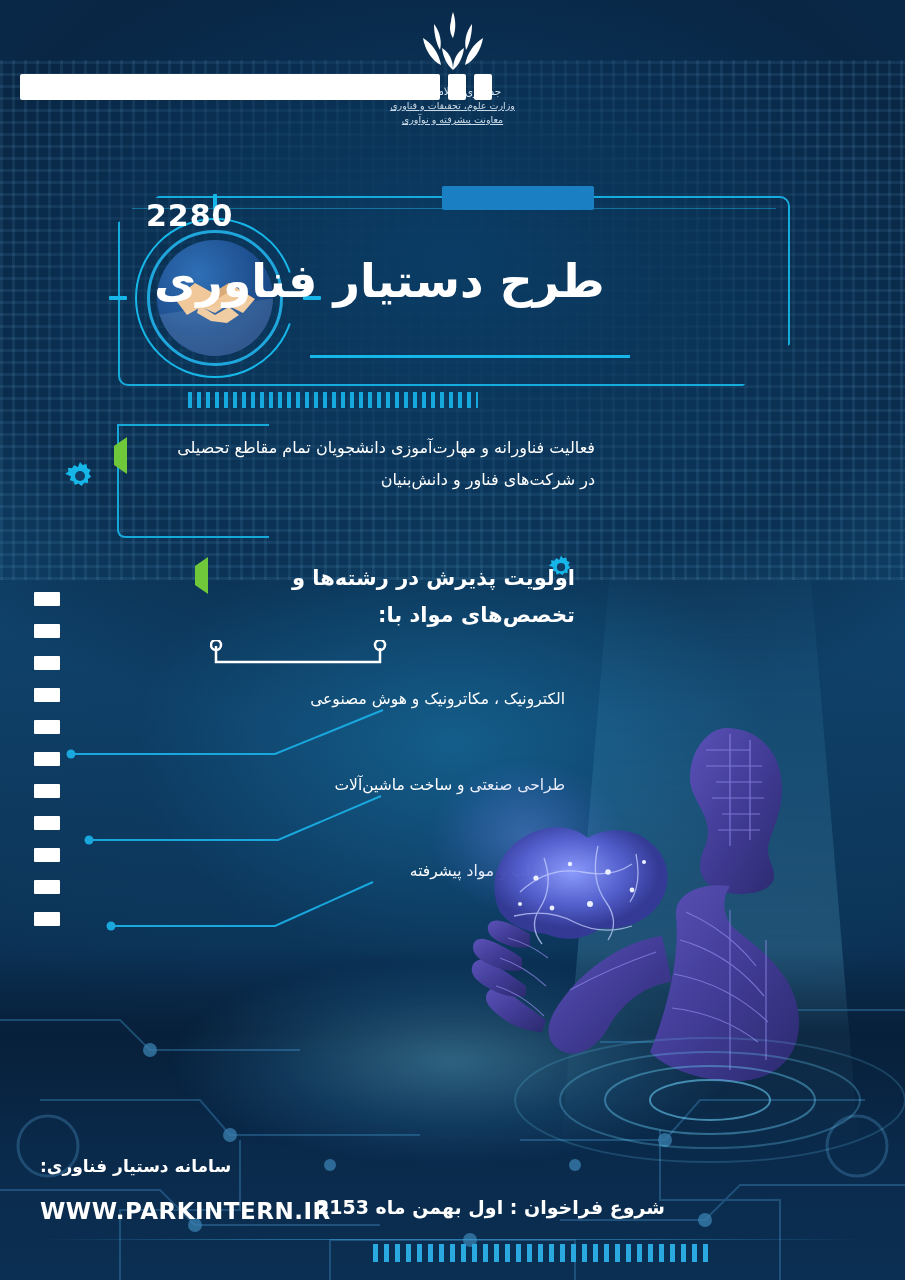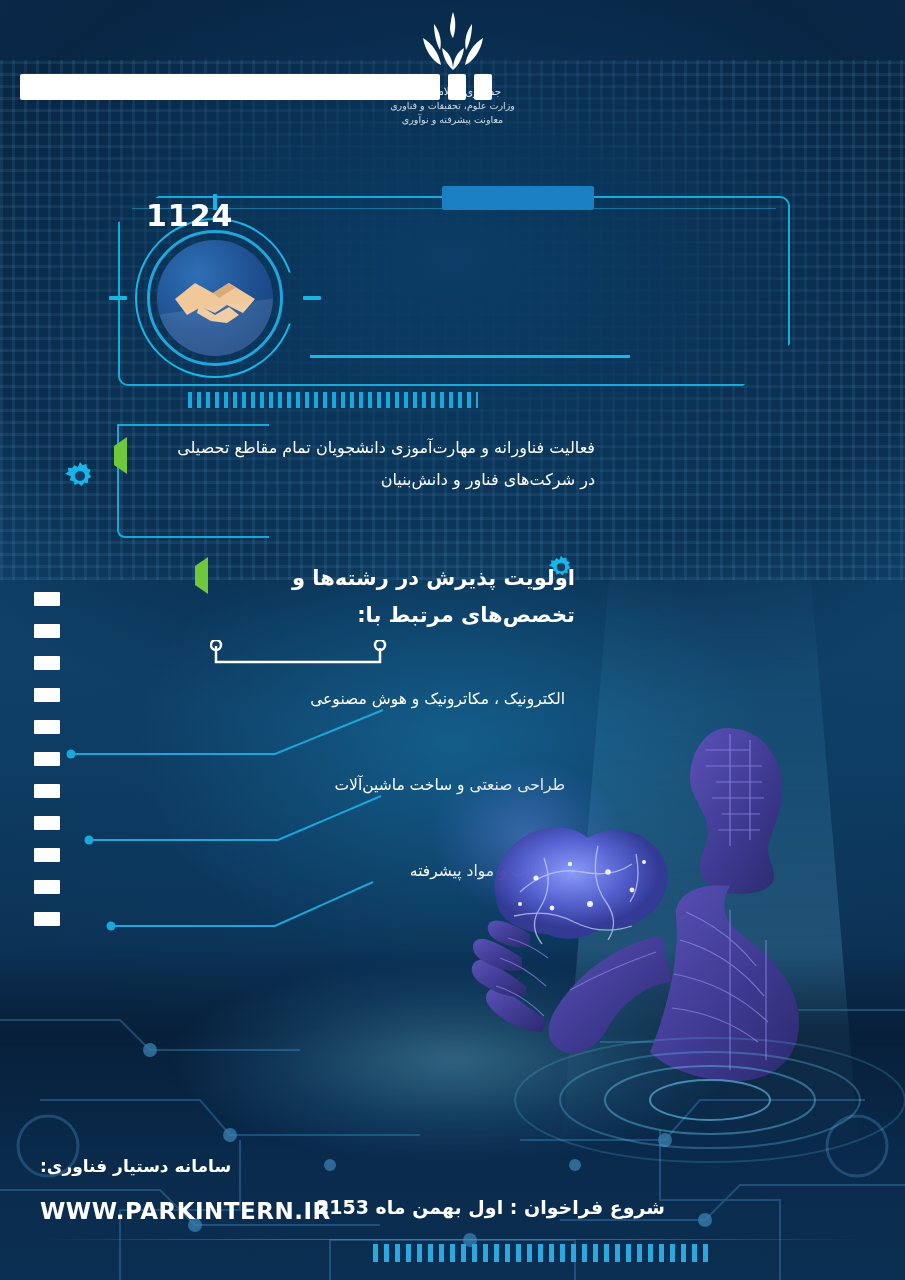--- a/index.html
+++ b/index.html
@@ -70,21 +70,21 @@
   }
   .emblem .tulip { display:block; margin: 0 auto; }
   .emblem-line {
     color: #eaf6ff;
     font-size: 10.5px;
     letter-spacing: .5px;
     margin-top: 3px;
     opacity: .93;
     white-space: nowrap;
   }
-  .emblem-line.small { font-size: 9.5px; opacity: .85; }
+  .emblem-line.small { font-size: 9.5px; opacity: .85; text-decoration: underline; }
 
   .header-bars {
     position: absolute;
     top: 74px;
     left: 20px;
     display: flex;
     align-items: center;
     gap: 8px;
   }
   .hbar {
@@ -443,21 +443,22 @@
           <path d="M44 22 L60 12 L66 17 L50 27 Z"></path>
         </g>
       </svg>
     </div>
   </div>
 
   <div class="hud">
     <span class="hud-frame"></span>
     <span class="hud-inner-line"></span>
     <span class="hud-tab"></span>
-    <div class="hud-year">1124</div>
+    <div class="hud-year">2280</div>
+    <div class="hud-title">طرح دستیار فناوری</div>
     <span class="hud-underline"></span>
     <span class="hud-ticks"></span>
   </div>
 
   <div class="callout1">
     <span class="bracket"></span>
     <span class="tri-wrap"><span class="tri-green"></span></span>
     <svg class="gear g1" width="34" height="34" viewBox="0 0 34 34">
       <path fill="#17b6e8" d="M17 2l2.6 3.1 3.9-1 .6 4 3.6 1.8-1.9 3.6 2.4 3.3-3.3 2.3.3 4-4-.3-2.6 3.1-3.2-2.4-3.7 1.6-1.1-3.9-3.9-1 1.3-3.8L2 13.8l3.4-2.1-.5-4 4 .5L11.5 5l3.3 2.2z"></path>
       <circle cx="17" cy="16" r="5" fill="#0f3f66"></circle>
@@ -466,21 +467,21 @@
       <path fill="#17b6e8" d="M17 2l2.6 3.1 3.9-1 .6 4 3.6 1.8-1.9 3.6 2.4 3.3-3.3 2.3.3 4-4-.3-2.6 3.1-3.2-2.4-3.7 1.6-1.1-3.9-3.9-1 1.3-3.8L2 13.8l3.4-2.1-.5-4 4 .5L11.5 5l3.3 2.2z"></path>
       <circle cx="17" cy="16" r="5" fill="#0f3f66"></circle>
     </svg>
     <div class="txt">فعالیت فناورانه و مهارت‌آموزی دانشجویان تمام مقاطع تحصیلی</div>
     <div class="txt">در شرکت‌های فناور و دانش‌بنیان</div>
   </div>
 
   <div class="priority">
     <span class="tri-wrap"><span class="tri-green"></span></span>
     <div class="line">اولویت پذیرش در رشته‌ها و</div>
-    <div class="line">تخصص‌های مرتبط با:</div>
+    <div class="line">تخصص‌های مواد با:</div>
     <svg class="hook" viewBox="0 0 190 36">
       <path d="M6 6 V22 H170 V8" stroke="#ffffff" stroke-width="2.5" fill="none"></path>
       <circle cx="6" cy="5" r="5" fill="none" stroke="#ffffff" stroke-width="2.5"></circle>
       <circle cx="170" cy="5" r="5" fill="none" stroke="#ffffff" stroke-width="2.5"></circle>
     </svg>
   </div>
 
   <div class="fields">
     <div class="field-item">
       <div class="label">الکترونیک ، مکاترونیک و هوش مصنوعی</div>

